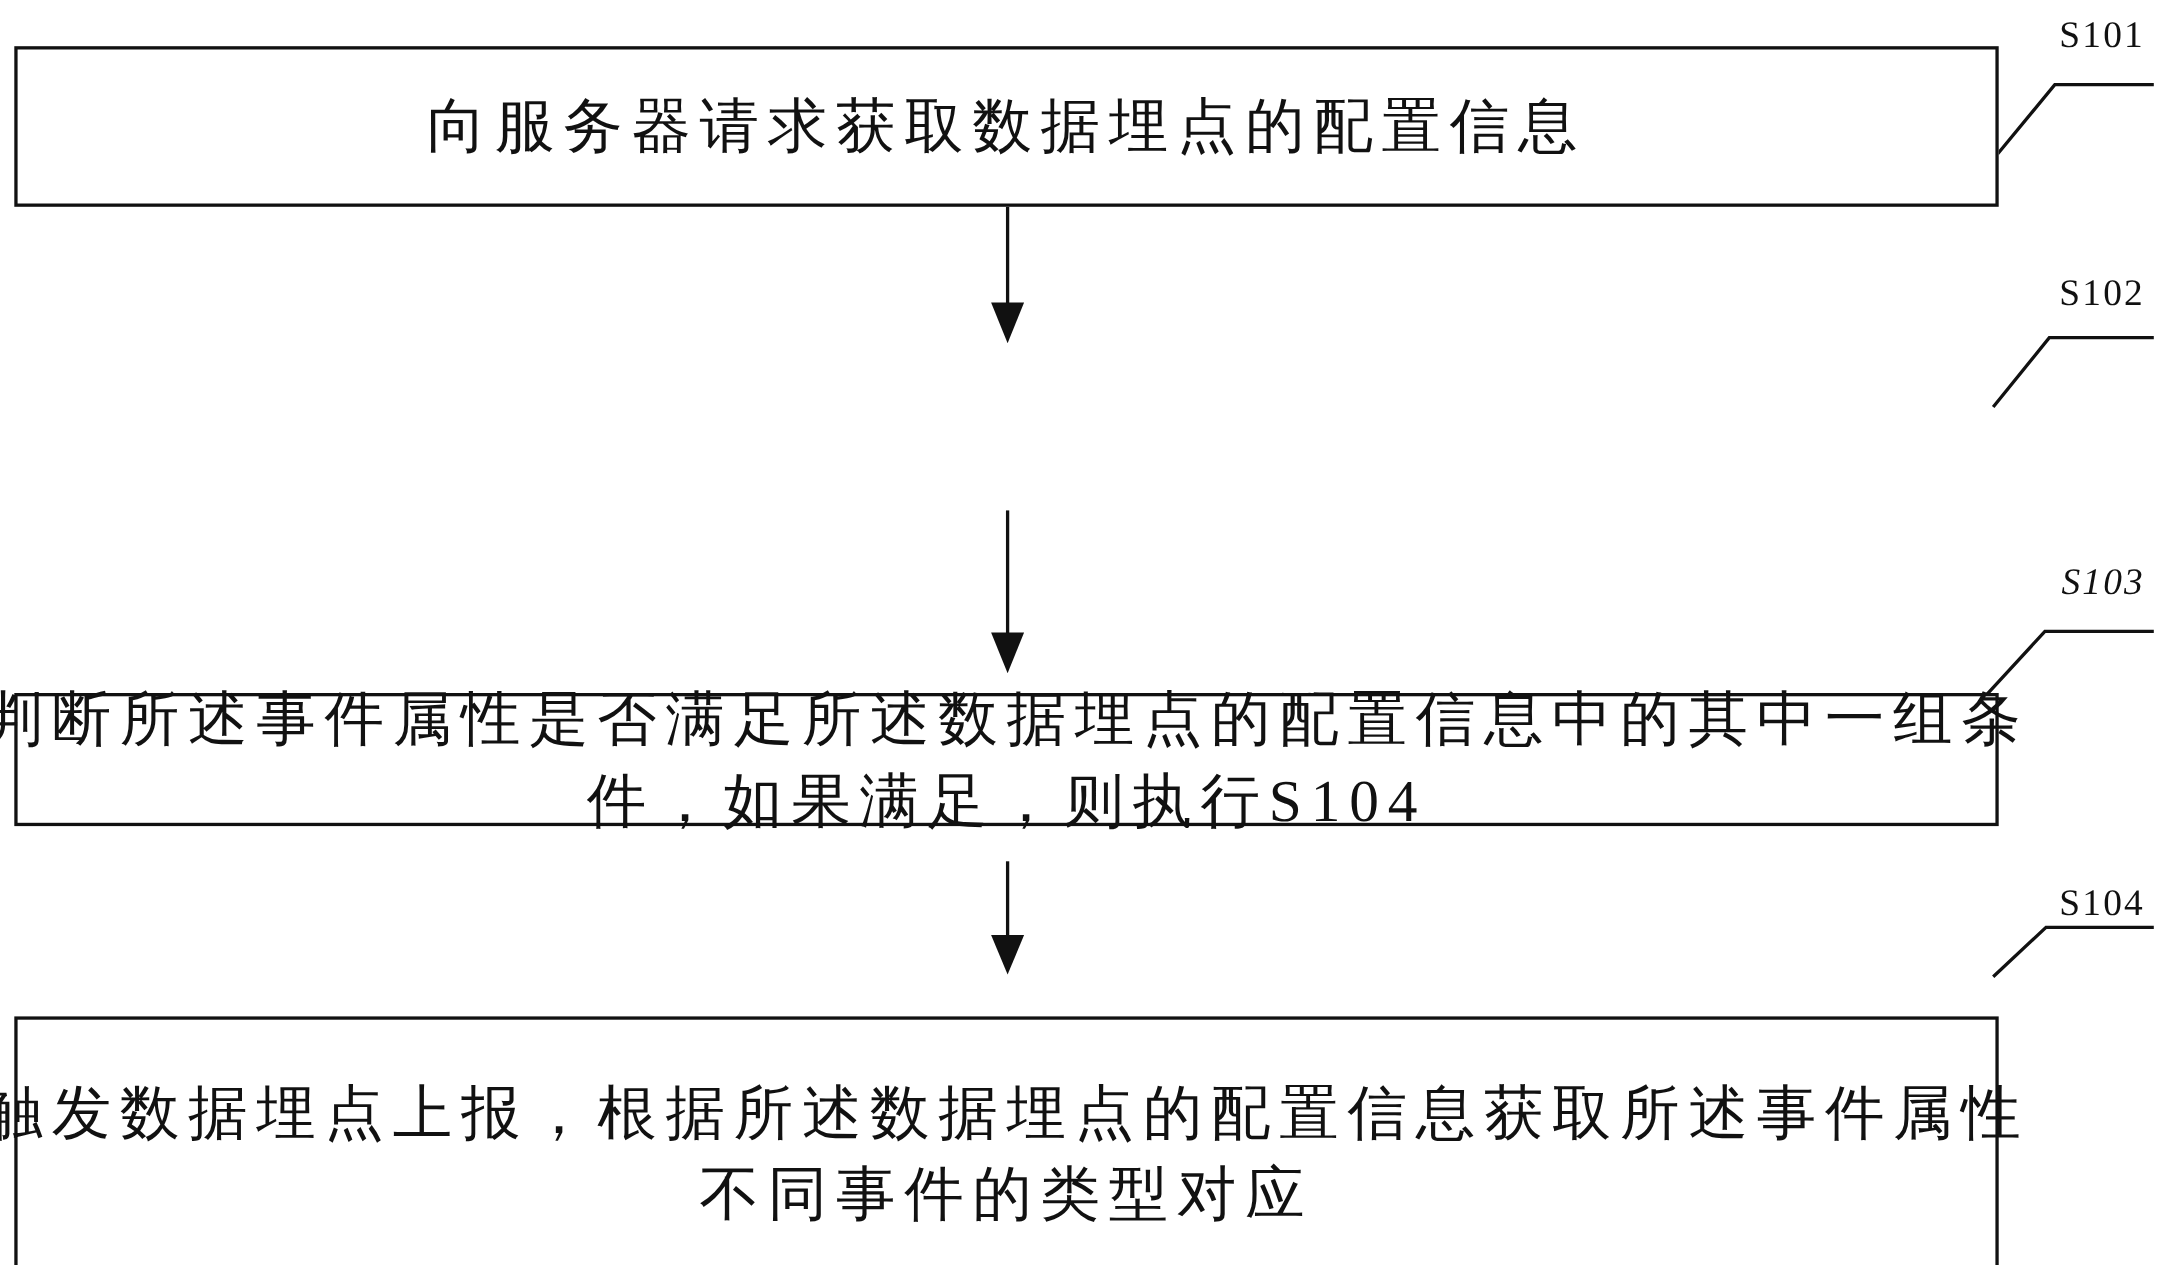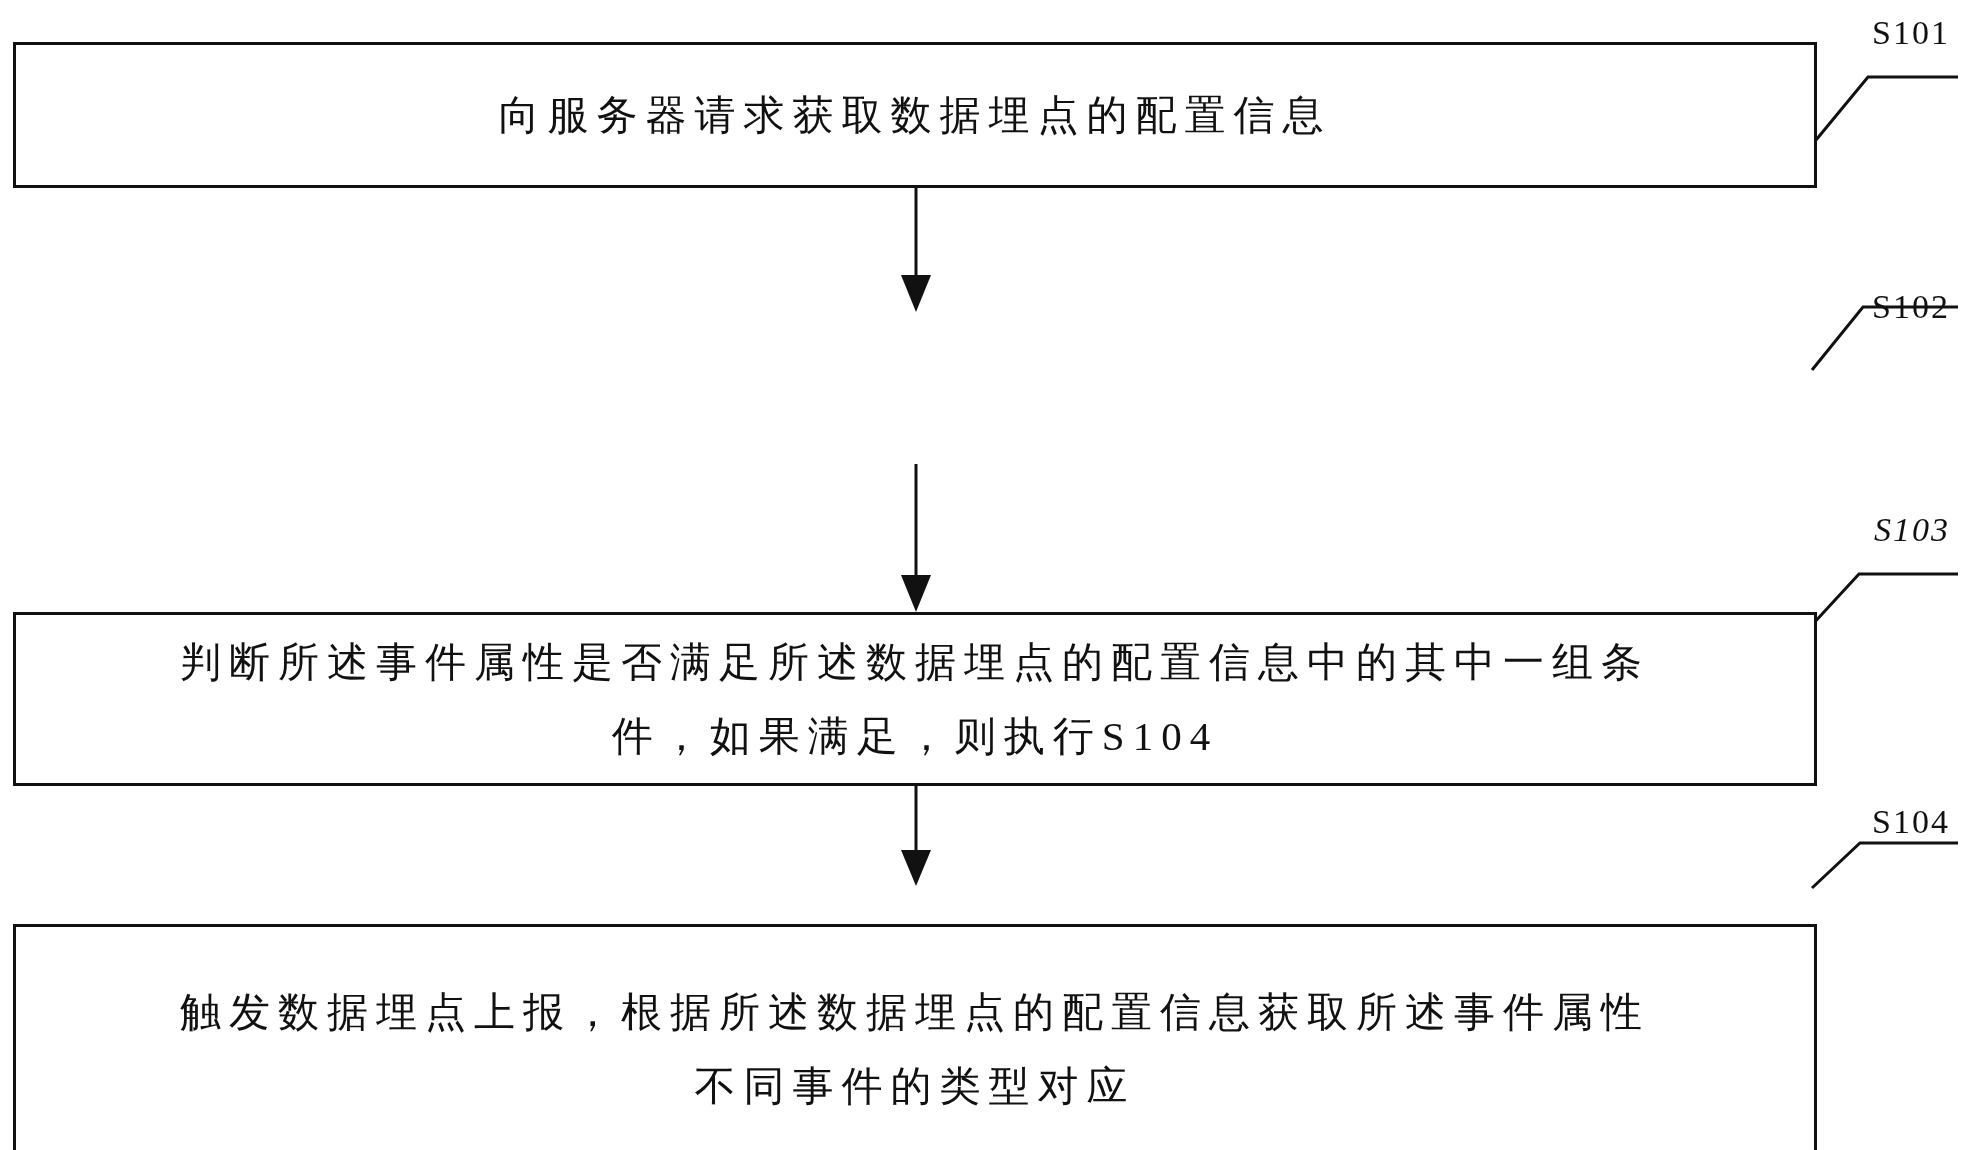--- a/index.html
+++ b/index.html
@@ -29,42 +29,42 @@
     width: 1804px;
     border: 3px solid #111111;
     box-sizing: border-box;
     background: #ffffff;
     display: flex;
     flex-direction: column;
     justify-content: center;
     align-items: center;
   }
   .step-line {
-    font-size: 41px;
+    font-size: 54px;
     line-height: 74px;
     letter-spacing: 8px;
     white-space: nowrap;
     text-align: right;
   }
   .step-label {
     position: absolute;
     right: 12px;
     width: 300px;
     text-align: right;
     font-size: 34px;
     line-height: 54px;
     letter-spacing: 2px;
     white-space: nowrap;
   }
   .box-1 { top: 42px;  height: 146px; }
   .box-2 { top: 312px; height: 152px; }
-  .box-3 { top: 612px; height: 174px; font-family: Liberation Serif, serif; }
+  .box-3 { top: 630px; height: 121px; font-family: Liberation Serif, serif; }
   .box-4 { top: 924px; height: 249px; }
   .label-1 { top: 6px; }
-  .label-2 { top: 240px; margin-top: 40px; }
+  .label-2 { top: 240px; }
   .label-3 { top: 503px; font-style: italic; }
   .label-4 { top: 795px; }
 </style>
 </head>
 <body>
 
 <div class="canvas">
 
   <svg class="lines-svg" viewBox="0 0 1962 1150" xmlns="http://www.w3.org/2000/svg">
 

